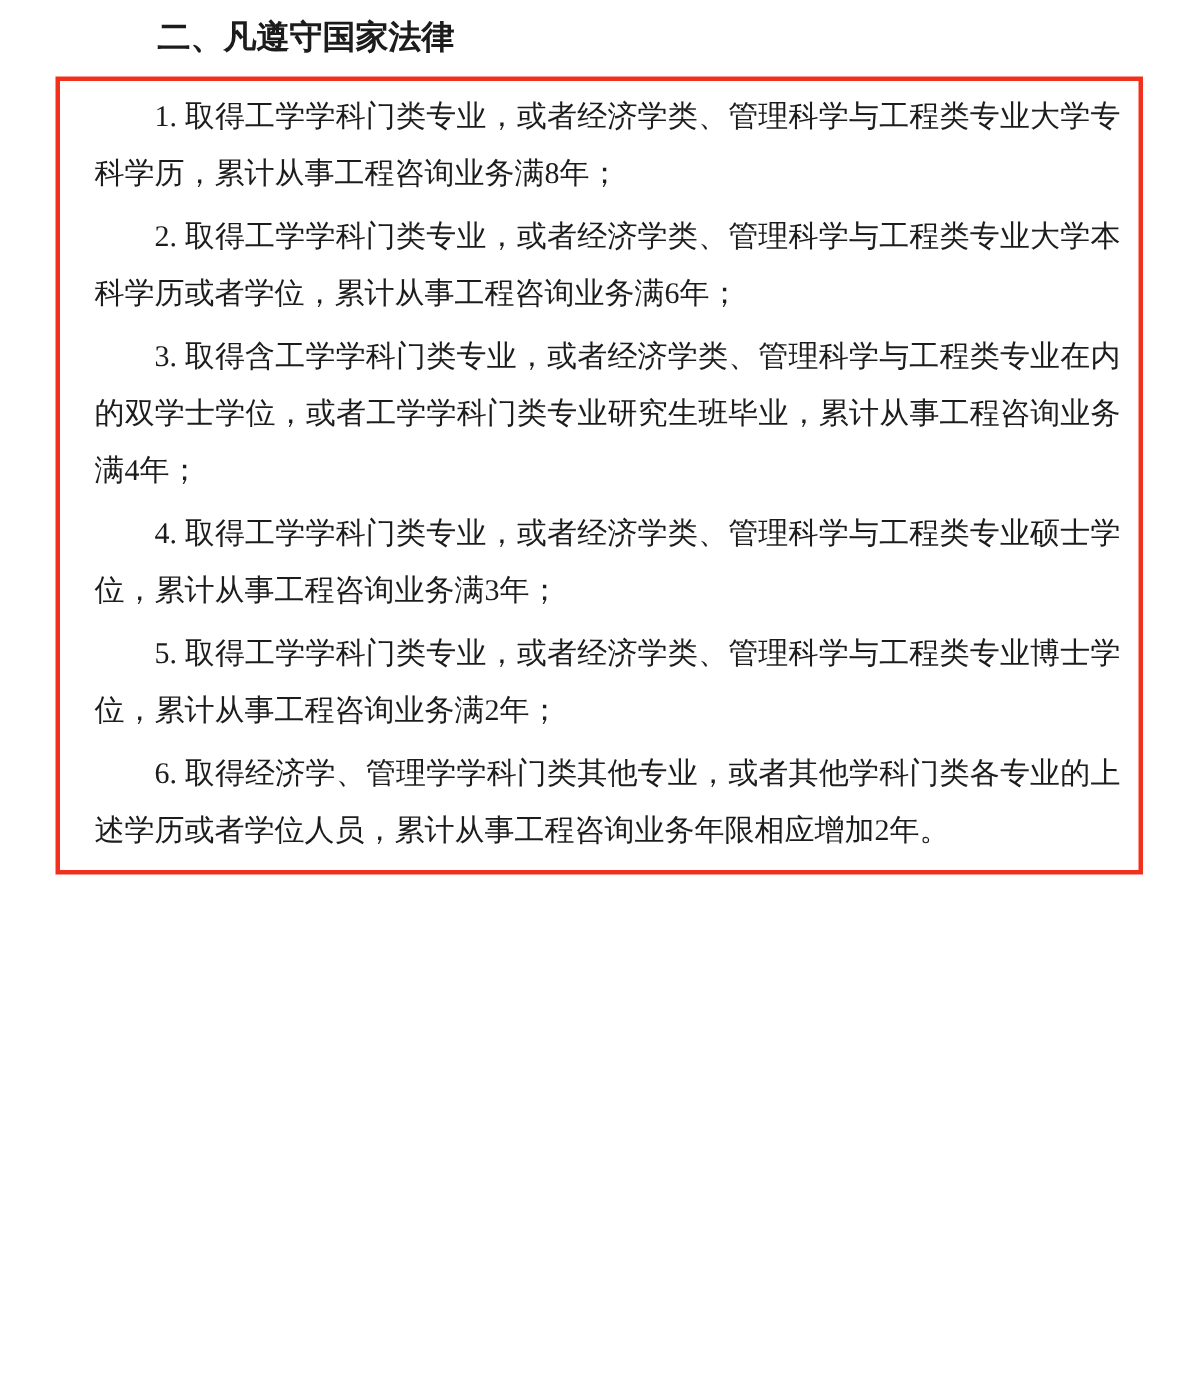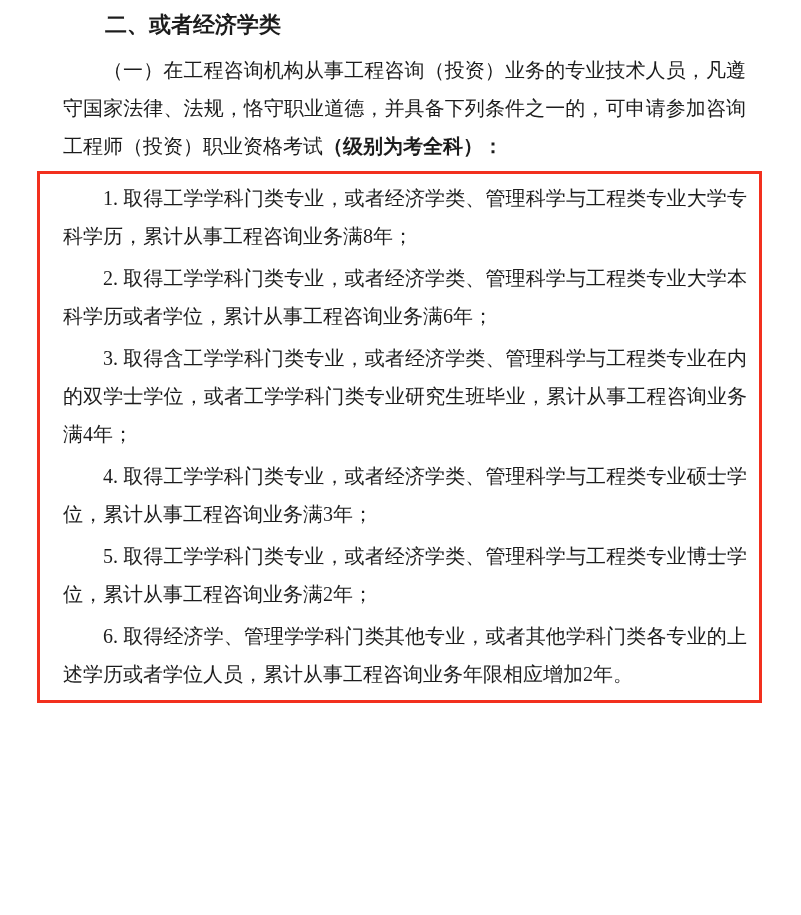--- a/index.html
+++ b/index.html
@@ -45,24 +45,23 @@
   }
   .red-box .para:last-child {
     margin-bottom: 0;
   }
 </style>
 </head>
 <body style="color: rgb(28, 28, 28);">
 
 <div class="doc">
 
-  <h2 class="section-heading">二、或者经济学类</h2>
+  <h2 class="section-heading">二、凡遵守国家法律</h2>
 
 
-  <p class="para"><span>（一）在工程咨询机构从事工程咨询（投资）业务的专业技术人员，凡遵守国家法律、法规，恪守职业道德，并具备下列条件之一的，可申请参加咨询工程师（投资）职业资格考试</span><span class="bold-inline">（级别为考全科）：</span></p>
 
   <div class="red-box" style="border-color: rgb(242, 48, 30);">
     <p class="para">1. 取得工学学科门类专业，或者经济学类、管理科学与工程类专业大学专科学历，累计从事工程咨询业务满8年；</p>
     <p class="para">2. 取得工学学科门类专业，或者经济学类、管理科学与工程类专业大学本科学历或者学位，累计从事工程咨询业务满6年；</p>
     <p class="para">3. 取得含工学学科门类专业，或者经济学类、管理科学与工程类专业在内的双学士学位，或者工学学科门类专业研究生班毕业，累计从事工程咨询业务满4年；</p>
     <p class="para">4. 取得工学学科门类专业，或者经济学类、管理科学与工程类专业硕士学位，累计从事工程咨询业务满3年；</p>
     <p class="para">5. 取得工学学科门类专业，或者经济学类、管理科学与工程类专业博士学位，累计从事工程咨询业务满2年；</p>
     <p class="para">6. 取得经济学、管理学学科门类其他专业，或者其他学科门类各专业的上述学历或者学位人员，累计从事工程咨询业务年限相应增加2年。</p>
   </div>
 

